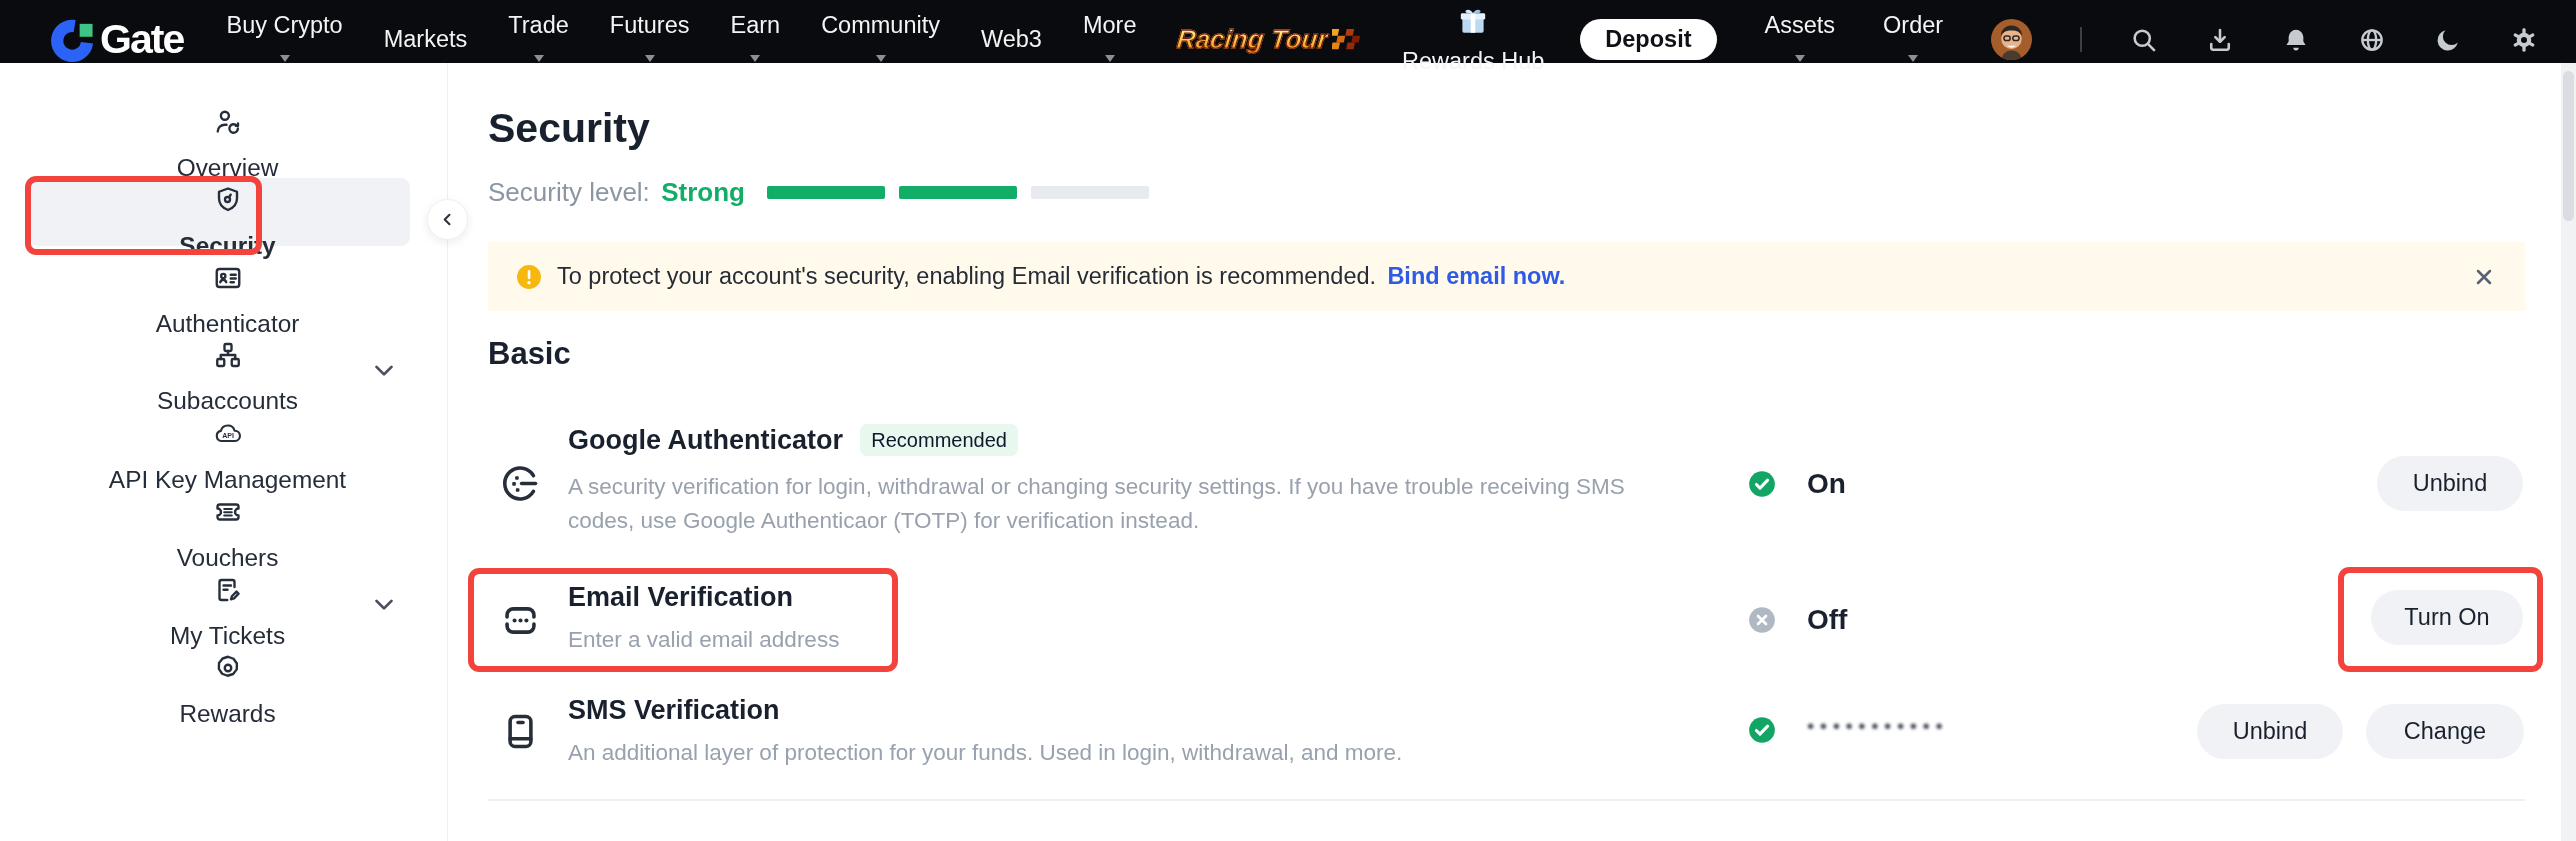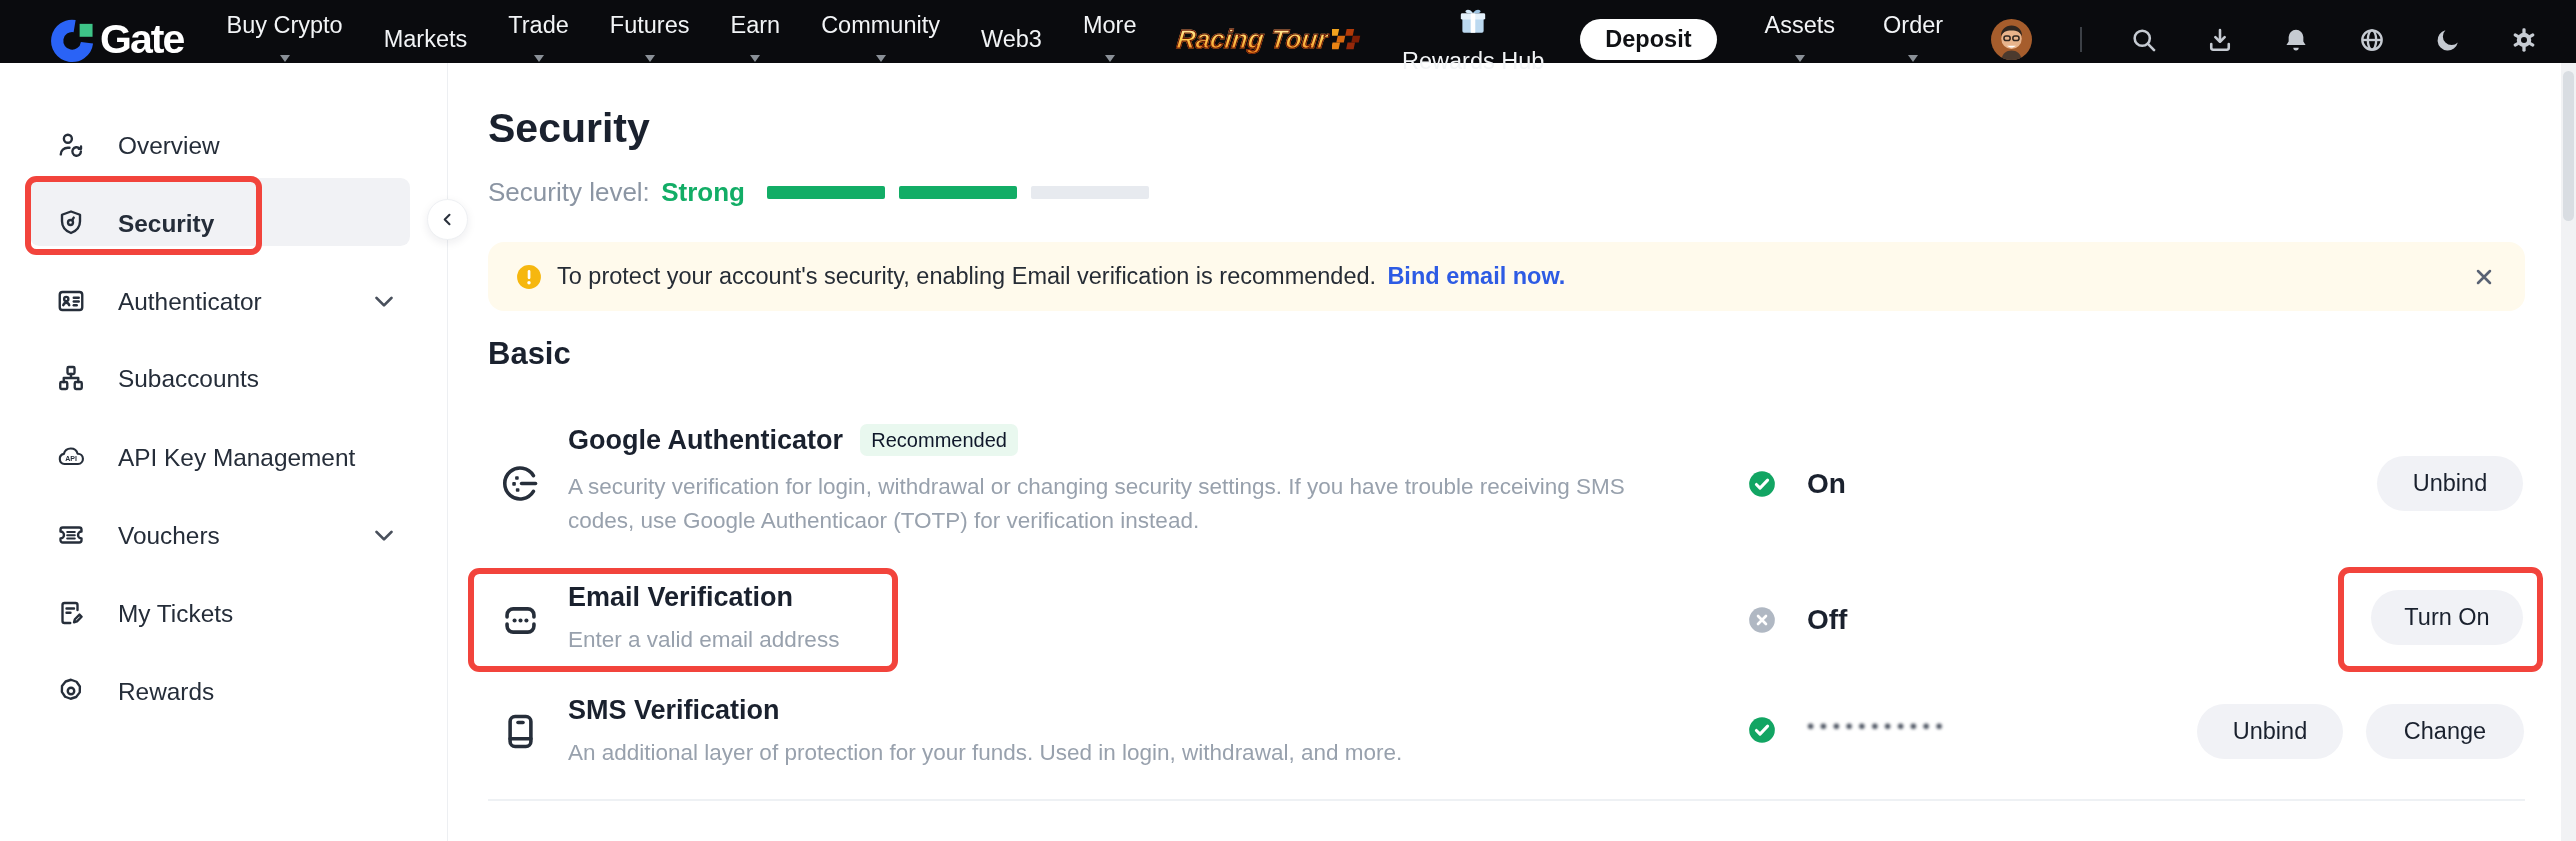--- a/index.html
+++ b/index.html
@@ -24,21 +24,21 @@
            font-size:23.5px;font-weight:600;display:flex;align-items:center;cursor:pointer;}
   .avatar{width:41px;height:41px;border-radius:50%;overflow:hidden;flex:0 0 auto;cursor:pointer;}
   .nav-div{width:1.9px;height:24.4px;background:#3c4046;}
   .nav-ico{width:28px;height:28px;display:block;cursor:pointer;}
 
   
   .sidebar{position:absolute;left:0;top:63px;width:448px;height:778px;background:#fff;
            border-right:1.9px solid #edeff2;box-sizing:border-box;}
   .side-selected-bg{position:absolute;left:30px;top:115px;width:380px;height:68px;
                     border-radius:9.4px;background:#f1f2f5;}
-  .side-item{position:absolute;left:56px;width:343px;height:53px;display:flex;align-items:flex-end;gap:32px;cursor:pointer;}
+  .side-item{position:absolute;left:56px;width:343px;height:53px;display:flex;align-items:center;gap:17px;cursor:pointer;flex-direction:column;}
   .side-item svg{width:30px;height:30px;flex:0 0 auto;}
   .side-label{font-size:24.4px;color:#252d39;font-weight:500;}
   .side-item.sel .side-label{font-weight:700;}
   .side-chev{margin-left:auto;width:20.7px;height:20.7px;}
   .collapse-btn{position:absolute;left:427px;top:136px;width:41px;height:41px;border-radius:50%;
       background:#fff;border:1.9px solid #eef0f3;box-sizing:border-box;display:flex;align-items:center;
       justify-content:center;box-shadow:0 2.8px 9.4px rgba(20,30,50,.08);cursor:pointer;z-index:5;}
 
   
   .annot{position:absolute;border:6.6px solid #f2443c;border-radius:11.3px;box-sizing:border-box;z-index:9;pointer-events:none;}
@@ -49,21 +49,21 @@
   
   .abs{position:absolute;}
   .h1{left:488px;top:105px;font-size:41px;font-weight:700;color:#1a212e;}
   .level-row{left:488px;top:177px;display:flex;align-items:center;}
   .level-label{font-size:26px;color:#8b95a3;}
   .level-value{font-size:26px;font-weight:700;color:#12ad66;margin-left:11.3px;}
   .level-bars{display:flex;gap:14px;margin-left:22.5px;}
   .level-bar{width:118px;height:13px;border-radius:1.9px;background:#e7eaef;}
   .level-bar.filled{background:#12ad66;}
 
-  .banner{left:488px;top:242px;width:2037px;height:69px;background:#fffaec;border-radius:16px;
+  .banner{left:488px;top:242px;width:2037px;height:69px;background:#fffaec;border-radius:2px;
           display:flex;align-items:center;padding:12px 28px;box-sizing:border-box;}
   .warn-ico{width:26px;height:26px;flex:0 0 auto;}
   .banner-text{font-size:23.5px;color:#262c35;margin-left:15px;}
   .banner-link{font-size:23.5px;font-weight:700;color:#2d5be4;margin-left:11.3px;cursor:pointer;}
   .banner-close{margin-left:auto;width:26px;height:26px;cursor:pointer;}
 
   .h2{left:488px;top:336px;font-size:31px;font-weight:700;color:#1a212e;}
 
   .row-icon{width:43px;height:43px;}
   .row-title{display:flex;align-items:center;gap:17px;}

